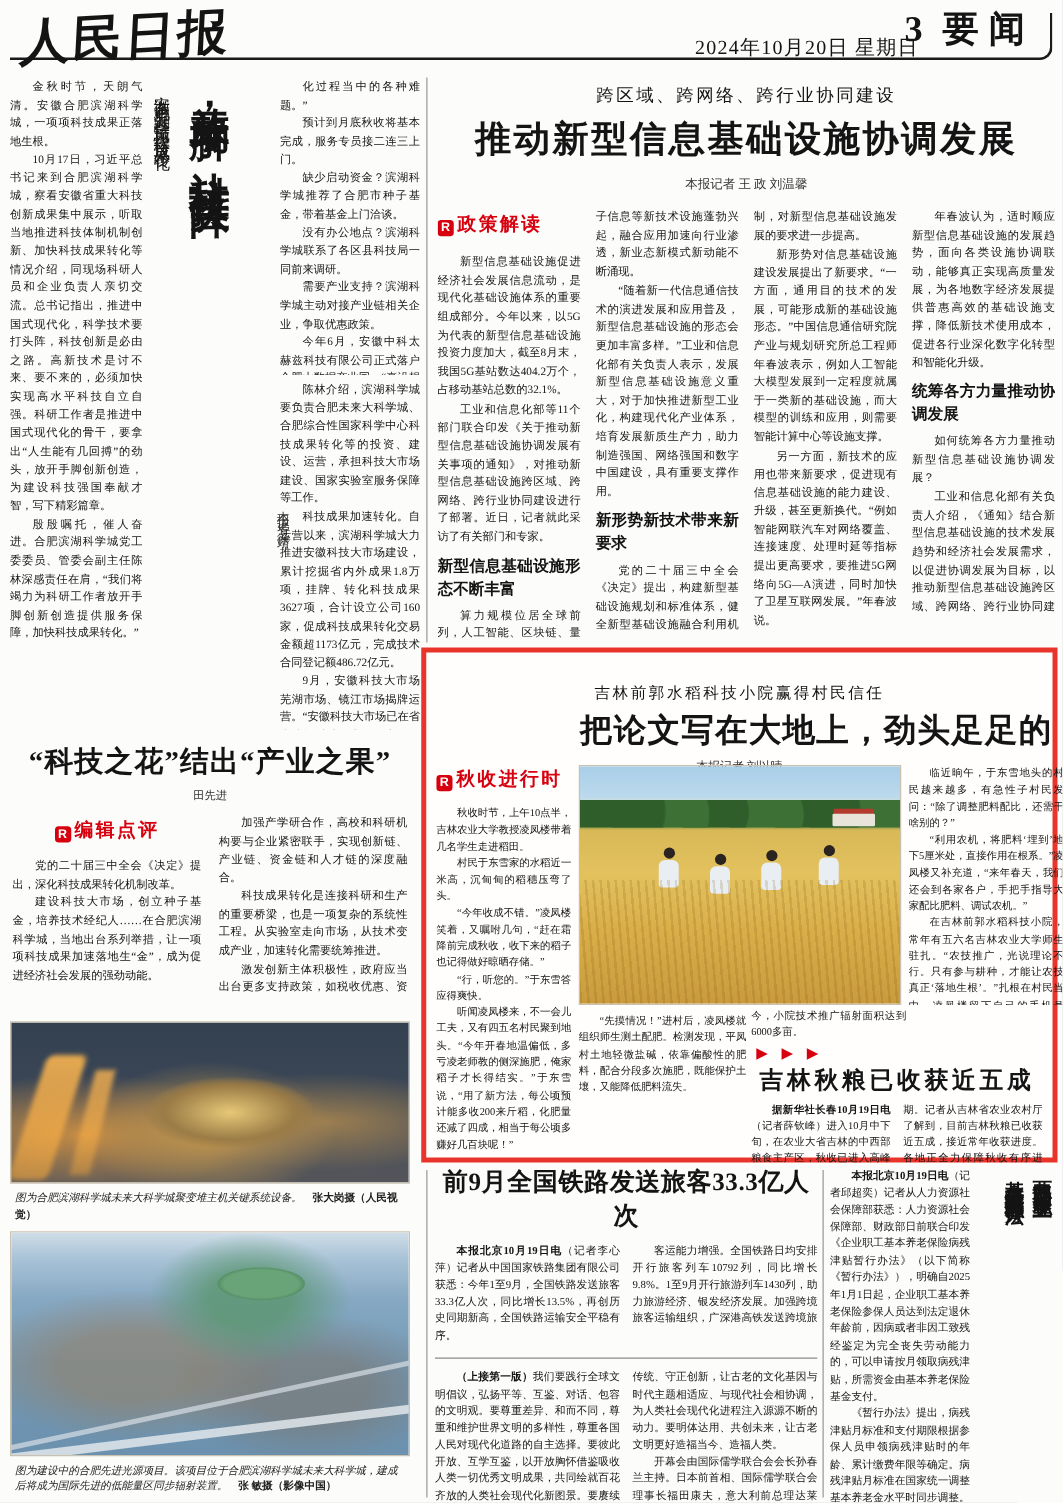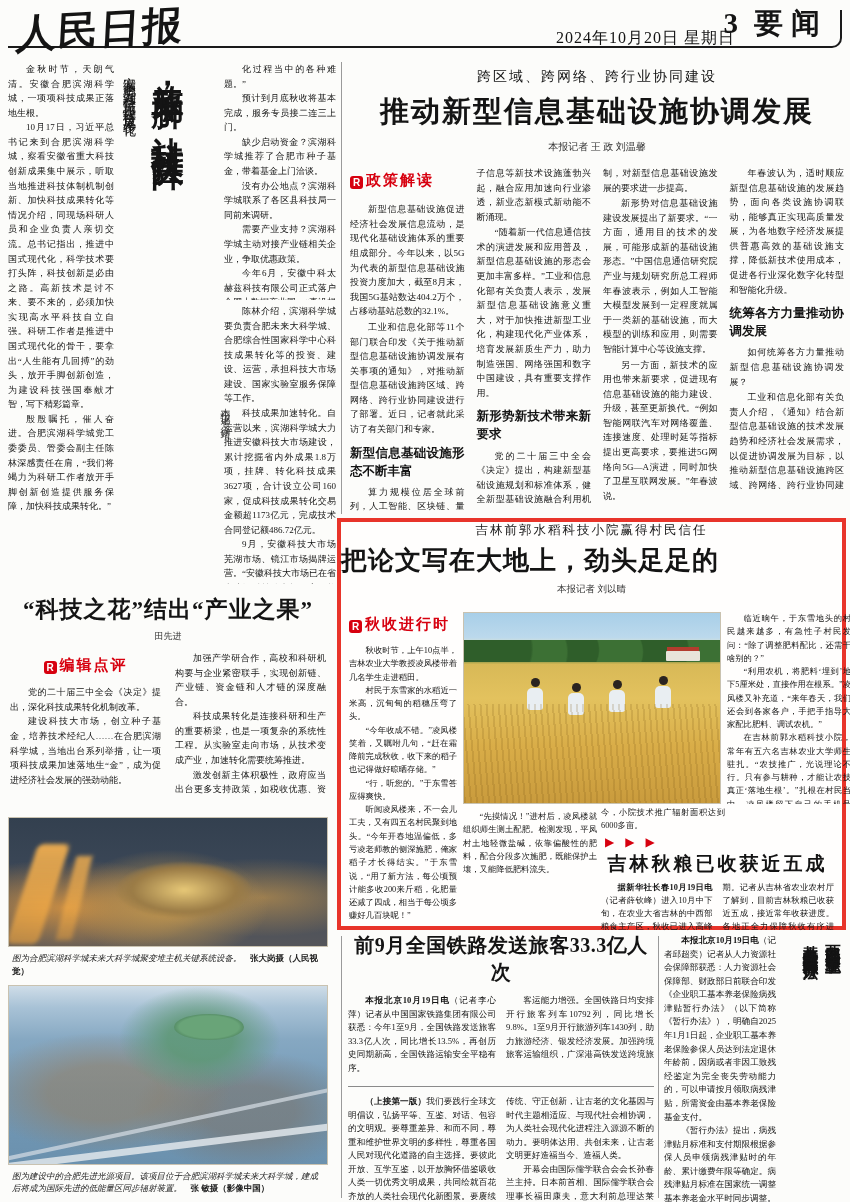--- a/index.html
+++ b/index.html
@@ -58,22 +58,22 @@
   .xz-byline { text-align:center; font-size:10px; margin-top:8px; color:#333; }
   .xz-body { margin-top:12px; height:352px; column-count:4; column-gap:12px; }
   .xz-body p { margin-bottom:1px; }
   .subhead { font-weight:bold; font-size:12.5px; line-height:1.45; margin:7px 0 5px;
     font-family:"Liberation Sans","DejaVu Sans",sans-serif; }
   .label-line { margin:2px 0 10px; font-size:15px; }
 
   
   #redbox { left:337px; top:518px; width:509px; height:412px; border:4px solid #e8342a;
     background:#fffefd; }
-  .rb-kicker { text-align:center; font-size:12.5px; letter-spacing:2px; margin-top:0; }
-  .rb-headline { text-align:left; font-size:26px; font-weight:900; letter-spacing:1px; margin-top:4px;
+  .rb-kicker { text-align:center; font-size:12.5px; letter-spacing:2px; margin-top:24px; }
+  .rb-headline { text-align:right; font-size:26px; font-weight:900; letter-spacing:1px; margin-top:4px;
     font-family:"Liberation Sans","DejaVu Sans",sans-serif; }
   .rb-byline { text-align:center; font-size:9.5px; margin-top:5px; color:#333; }
   .rb-body { position:absolute; left:8px; right:8px; top:88px; bottom:4px; }
   .rb-body .body-txt { font-size:8.3px; line-height:1.6; }
   .rb-col1 { position:absolute; left:0; top:0; width:108px; height:100%; }
   .rb-col1 .red-label { display:block; font-size:15px; margin:2px 0 8px; }
   .rb-photo { position:absolute; left:114px; top:2px; width:258px; height:192px;
     overflow:hidden; border:1px solid #cfc9b6; }
   .rb-below { position:absolute; left:114px; top:200px; width:134px; bottom:0; }
   .rb-col3 { position:absolute; left:378px; top:2px; width:124px; height:192px; }

